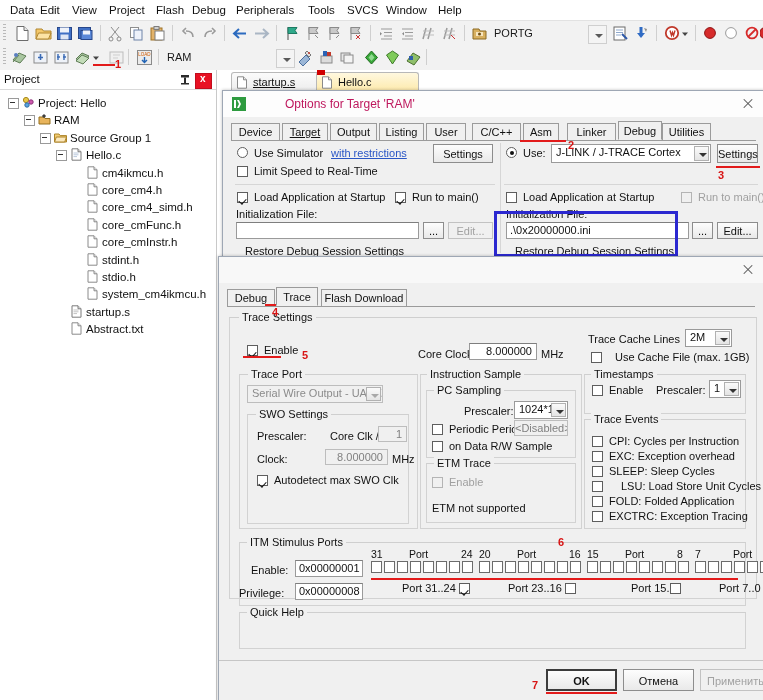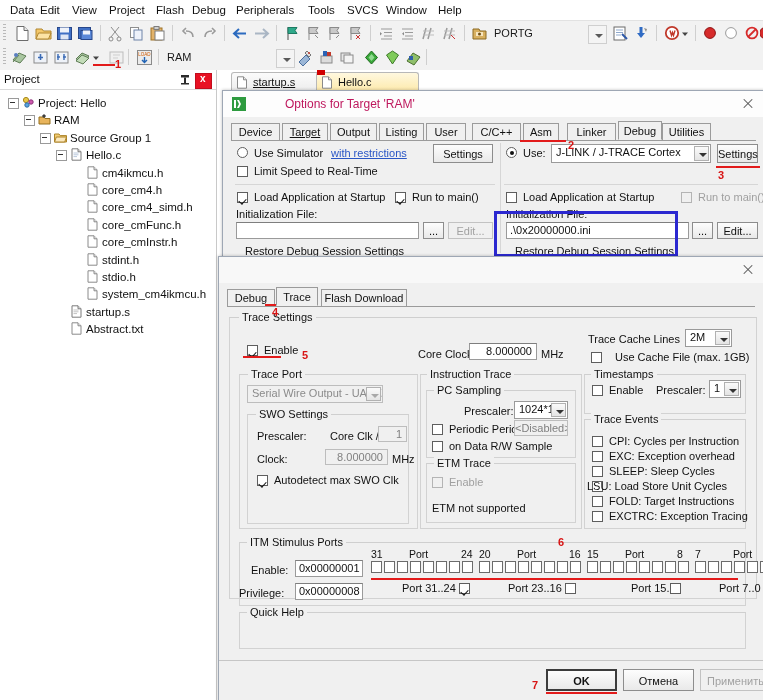--- a/index.html
+++ b/index.html
@@ -611,21 +611,21 @@
   <div class="lbl" style="left:38px;top:173px;">Prescaler:</div>
   <div class="lbl" style="left:111px;top:173px;">Core Clk /</div>
   <div class="txt dis r" style="left:159px;top:169px;width:29px;height:16px;">1</div>
   <div class="lbl" style="left:38px;top:196px;">Clock:</div>
   <div class="txt dis r" style="left:106px;top:192px;width:63px;height:16px;">8.000000</div>
   <div class="lbl" style="left:173px;top:196px;">MHz</div>
   <div class="cb on" style="left:38px;top:218px;"></div>
   <div class="lbl" style="left:55px;top:217px;">Autodetect max SWO Clk</div>
 
   <div class="grp" style="left:201px;top:117px;width:160px;height:153px;"></div>
-  <div class="grplbl" style="left:208px;top:111px;">Instruction Trace</div>
+  <div class="grplbl" style="left:208px;top:111px;">Instruction Sample</div>
 
   <div class="grp" style="left:207px;top:133px;width:148px;height:66px;"></div>
   <div class="grplbl" style="left:215px;top:127px;">PC Sampling</div>
   <div class="lbl" style="left:245px;top:148px;">Prescaler:</div>
   <div class="sel" style="left:295px;top:144px;width:54px;height:18px;">
     <span class="tx">1024*16</span>
     <span class="ar"></span>
   </div>
   <div class="cb" style="left:213px;top:167px;"></div>
   <div class="lbl" style="left:230px;top:166px;">Periodic Period:</div>
@@ -652,23 +652,23 @@
   <div class="grp" style="left:365px;top:162px;width:160px;height:108px;"></div>
   <div class="grplbl" style="left:372px;top:156px;">Trace Events</div>
   <div id="trace-events-list">
       <div class="cb" style="left: 373px; top: 179px;"></div>
       <div class="lbl" style="left: 390px; top: 178px;">CPI: Cycles per Instruction</div>
       <div class="cb" style="left: 373px; top: 194px;"></div>
       <div class="lbl" style="left: 390px; top: 193px;">EXC: Exception overhead</div>
       <div class="cb" style="left: 373px; top: 209px;"></div>
       <div class="lbl" style="left: 390px; top: 208px;">SLEEP: Sleep Cycles</div>
       <div class="cb" style="left: 373px; top: 224px;"></div>
-      <div class="lbl" style="left: 368px; top: 223px;">LSU: Load Store Unit Cycles</div>
+      <div class="lbl" style="left: 402px; top: 223px;">LSU: Load Store Unit Cycles</div>
       <div class="cb" style="left: 373px; top: 239px;"></div>
-      <div class="lbl" style="left: 390px; top: 238px;">FOLD: Target Instructions</div>
+      <div class="lbl" style="left: 390px; top: 238px;">FOLD: Folded Application</div>
       <div class="cb" style="left: 373px; top: 254px;"></div>
       <div class="lbl" style="left: 390px; top: 253px;">EXCTRC: Exception Tracing</div>
     </div>
 
   <div class="grp" style="left:20px;top:285px;width:505px;height:62px;"></div>
   <div class="grplbl" style="left:28px;top:279px;">ITM Stimulus Ports</div>
   <div class="lbl" style="left:32px;top:307px;">Enable:</div>
   <div class="txt" style="left:76px;top:303px;width:68px;height:17px;">0x00000001</div>
   <div class="lbl" style="left:20px;top:330px;">Privilege:</div>
   <div class="txt" style="left:76px;top:326px;width:68px;height:17px;">0x00000008</div>

